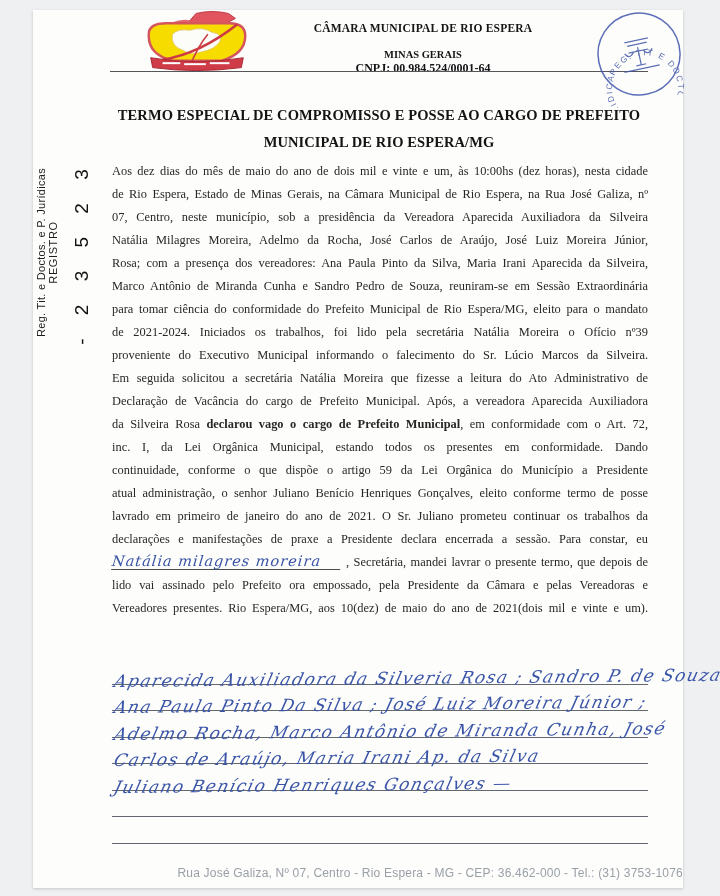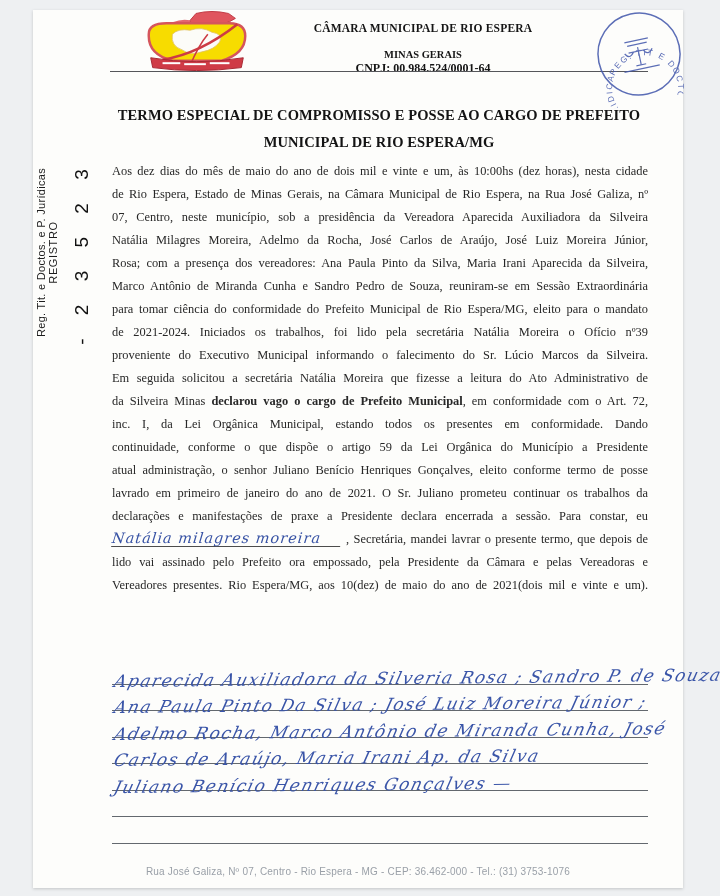--- a/index.html
+++ b/index.html
@@ -64,22 +64,22 @@
   .signatures{position:absolute;left:79px;top:648px;width:536px;}
   .sig-row{position:relative;height:25.5px;border-bottom:1px solid #63686e;}
   .sig-text{
     position:absolute;left:0;bottom:-7px;white-space:nowrap;
     font-family:"DejaVu Serif", serif;font-style:italic;
     color:#3a55a8;font-size:17px;letter-spacing:1.5px;
     transform:skewX(-14deg) rotate(-0.6deg);transform-origin:left bottom;
   }
   
   .footer{
-    position:absolute;left:0;top:856px;width:100%;text-align:center;
-    font-family:"Liberation Sans", sans-serif;font-size:10px;color:#9aa0a8;letter-spacing:.2px;
+    position:absolute;left:0;top:856px;width:100%;text-align:right;
+    font-family:"Liberation Sans", sans-serif;font-size:12px;color:#9aa0a8;letter-spacing:.2px;
   }
   svg text{font-family:"Liberation Sans", sans-serif;}
 </style>
 </head>
 <body>
 
 <div class="page">
 
   <svg class="logo" viewBox="0 0 130 66">
 
@@ -150,21 +150,22 @@
       <div class="line"><span>Aos dez dias do mês de maio do ano de dois mil e vinte e um, às 10:00hs (dez horas), nesta cidade</span></div>
       <div class="line"><span>de Rio Espera, Estado de Minas Gerais, na Câmara Municipal de Rio Espera, na Rua José Galiza, nº</span></div>
       <div class="line"><span>07, Centro, neste município, sob a presidência da Vereadora Aparecida Auxiliadora da Silveira</span></div>
       <div class="line"><span>Natália Milagres Moreira, Adelmo da Rocha, José Carlos de Araújo, José Luiz Moreira Júnior,</span></div>
       <div class="line"><span>Rosa; com a presença dos vereadores: Ana Paula Pinto da Silva, Maria Irani Aparecida da Silveira,</span></div>
       <div class="line"><span>Marco Antônio de Miranda Cunha e Sandro Pedro de Souza, reuniram-se em Sessão Extraordinária</span></div>
       <div class="line"><span>para tomar ciência do conformidade do Prefeito Municipal de Rio Espera/MG, eleito para o mandato</span></div>
       <div class="line"><span>de 2021-2024. Iniciados os trabalhos, foi lido pela secretária Natália Moreira o Ofício nº39</span></div>
       <div class="line"><span>proveniente do Executivo Municipal informando o falecimento do Sr. Lúcio Marcos da Silveira.</span></div>
       <div class="line"><span>Em seguida solicitou a secretária Natália Moreira que fizesse a leitura do Ato Administrativo de</span></div>
-      <div class="line"><span>da Silveira Minas </span><b>declarou vago o cargo de Prefeito Municipal</b><span>, em conformidade com o Art. 72,</span></div>
+      <div class="line"><span>Declaração de Vacância do cargo de Prefeito Municipal. Após, a vereadora Aparecida Auxiliadora</span></div>
+      <div class="line"><span>da Silveira Rosa </span><b>declarou vago o cargo de Prefeito Municipal</b><span>, em conformidade com o Art. 72,</span></div>
       <div class="line"><span>inc. I, da Lei Orgânica Municipal, estando todos os presentes em conformidade. Dando</span></div>
       <div class="line"><span>continuidade, conforme o que dispõe o artigo 59 da Lei Orgânica do Município a Presidente</span></div>
       <div class="line"><span>atual administração, o senhor Juliano Benício Henriques Gonçalves, eleito conforme termo de posse</span></div>
       <div class="line"><span>lavrado em primeiro de janeiro do ano de 2021. O Sr. Juliano prometeu continuar os trabalhos da</span></div>
       <div class="line"><span>declarações e manifestações de praxe a Presidente declara encerrada a sessão. Para constar, eu</span></div>
       <div class="line"><span class="hw">Natália milagres moreira</span><span>, Secretária, mandei lavrar o presente termo, que depois de</span></div>
       <div class="line"><span>lido vai assinado pelo Prefeito ora empossado, pela Presidente da Câmara e pelas Vereadoras e</span></div>
       <div class="line"><span>Vereadores presentes. Rio Espera/MG, aos 10(dez) de maio do ano de 2021(dois mil e vinte e um).</span></div>
     </div>
 

